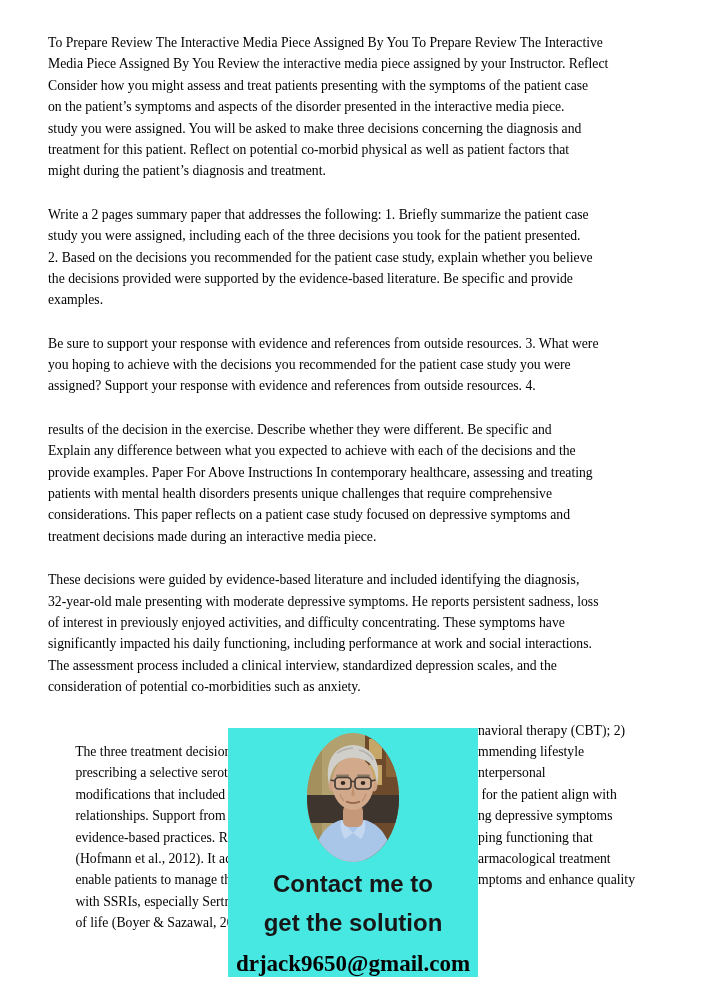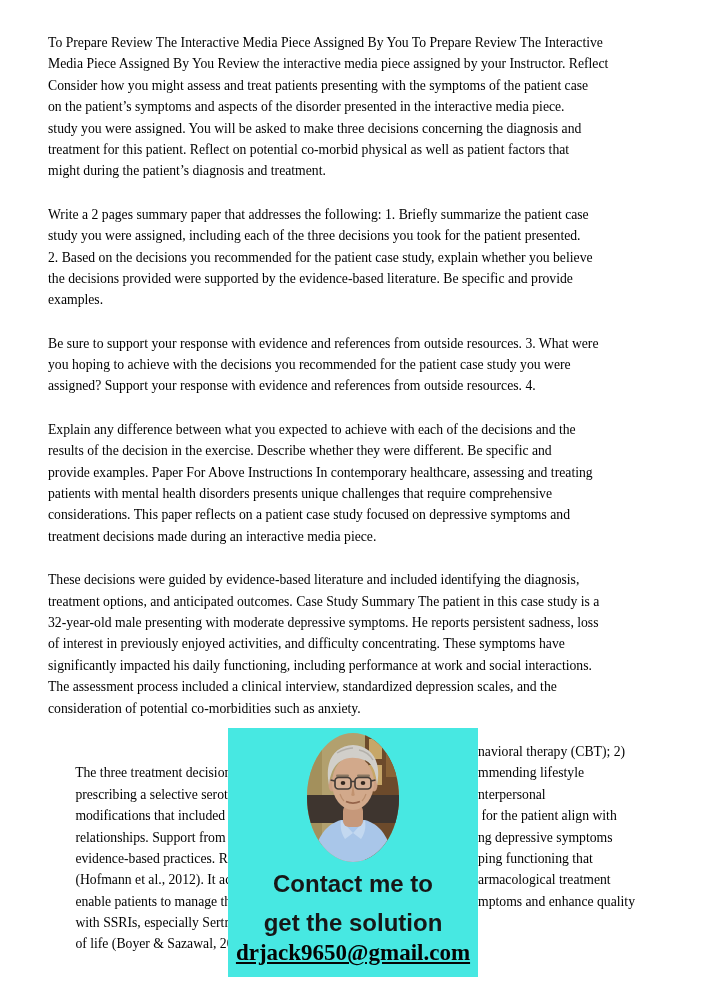--- a/index.html
+++ b/index.html
@@ -27,24 +27,23 @@
     position:absolute; left:228px; top:728px; width:250px; height:249px;
     z-index:10; display:flex; flex-direction:column; align-items:center;
     font-family:"Liberation Sans", "DejaVu Sans", sans-serif;
   }
   .portrait { margin-top:5px; width:92px; height:129px; display:block; }
   .ad-title {
     margin-top:6px; font-weight:700; font-size:24px; line-height:31px;
     color:#171717; text-align:center; white-space:nowrap;
   }
   .ad-email {
-    margin-top:2px; font-family:"Liberation Serif", "DejaVu Serif", serif;
+    margin-top:13px; font-family:"Liberation Serif", "DejaVu Serif", serif;
     font-weight:700; font-size:23px; line-height:26px; color:#050505;
     white-space:nowrap;
-    text-decoration:underline;
   }
 </style>
 </head>
 <body>
 
 <div class="page" style="background: rgb(255, 255, 255);">
 
   <div class="doc">
 
     <div class="para">
@@ -65,31 +64,30 @@
       <div class="ln">examples.</div>
     </div>
 
     <div class="para">
       <div class="ln">Be sure to support your response with evidence and references from outside resources. 3. What were</div>
       <div class="ln">you hoping to achieve with the decisions you recommended for the patient case study you were</div>
       <div class="ln">assigned? Support your response with evidence and references from outside resources. 4.</div>
     </div>
 
     <div class="para">
+      <div class="ln">results of the decision in the exercise. Describe whether they were different. Be specific and</div>
       <div class="ln">Explain any difference between what you expected to achieve with each of the decisions and the</div>
-      <div class="ln">results of the decision in the exercise. Describe whether they were different. Be specific and</div>
       <div class="ln">provide examples. Paper For Above Instructions In contemporary healthcare, assessing and treating</div>
       <div class="ln">patients with mental health disorders presents unique challenges that require comprehensive</div>
       <div class="ln">considerations. This paper reflects on a patient case study focused on depressive symptoms and</div>
       <div class="ln">treatment decisions made during an interactive media piece.</div>
     </div>
 
     <div class="para">
       <div class="ln">These decisions were guided by evidence-based literature and included identifying the diagnosis,</div>
-      <div class="ln">treatment options, and anticipated outcomes. Case Study Summary The patient in this case study is a</div>
       <div class="ln">32-year-old male presenting with moderate depressive symptoms. He reports persistent sadness, loss</div>
       <div class="ln">of interest in previously enjoyed activities, and difficulty concentrating. These symptoms have</div>
       <div class="ln">significantly impacted his daily functioning, including performance at work and social interactions.</div>
       <div class="ln">The assessment process included a clinical interview, standardized depression scales, and the</div>
       <div class="ln">consideration of potential co-morbidities such as anxiety.</div>
     </div>
 
     <div class="para">
       <div class="ln split">
         <span class="lf">The three treatment decisions in</span>

